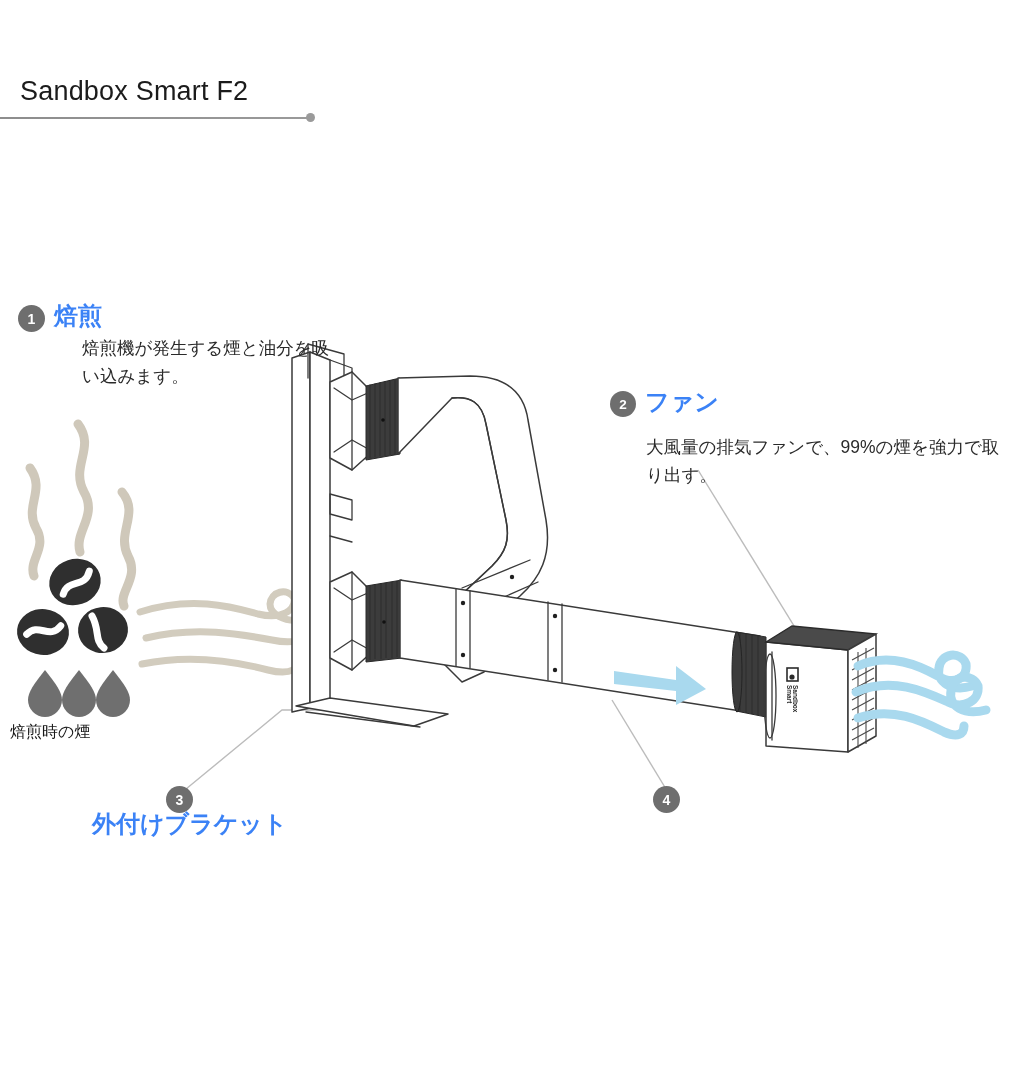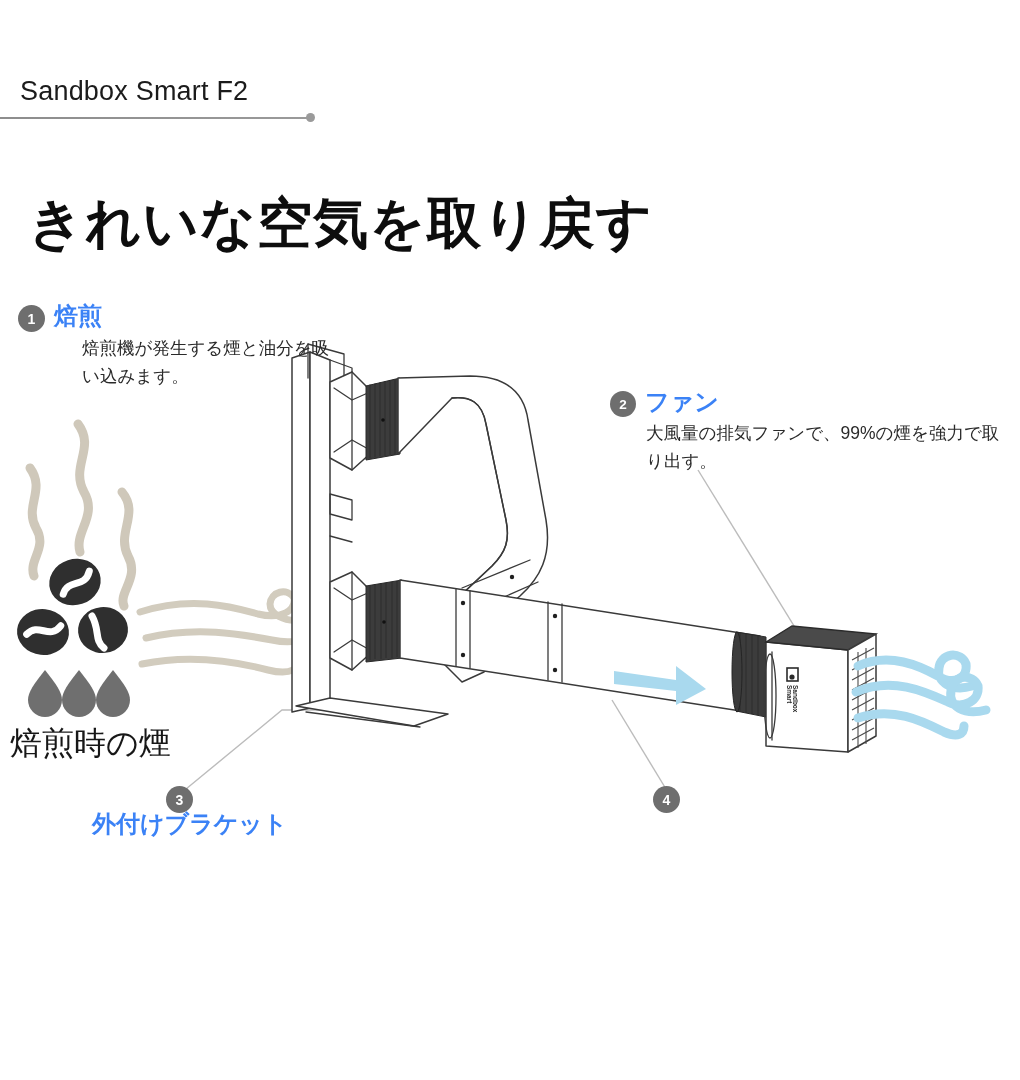--- a/index.html
+++ b/index.html
@@ -43,46 +43,45 @@
     background:#6e6e6e;color:#fff;font-size:14px;font-weight:700;
     flex:none;margin-top:3px;
   }
   .badge.sm{width:26px;height:26px;font-size:13.5px;}
   .c-title{font-size:24px;font-weight:700;color:#3b82f6;line-height:1.15;white-space:nowrap;}
   .c-body{font-size:17.5px;line-height:1.62;color:#2a2a2a;font-weight:400;}
 
   #callout-1{left:18px;top:302px;}
   #callout-1 .c-body{margin-left:64px;margin-top:2px;width:250px;}
   #callout-2{left:610px;top:388px;}
-  #callout-2 .c-body{margin-left:36px;margin-top:2px;width:360px;}
+  #callout-2 .c-body{margin-left:36px;margin-top:16px;width:360px;}
 
   
   #badge-3{position:absolute;left:166px;top:783px;}
   #callout-3{position:absolute;left:92px;top:810px;width:530px;}
   #badge-4{position:absolute;left:653px;top:783px;}
   #callout-4{position:absolute;left:652px;top:838px;width:350px;}
   .bottom .c-title{margin-bottom:4px;}
 
   .smoke-label{
     position:absolute;left:10px;top:722px;
-    font-size:32px;font-weight:400;color:#171717;white-space:nowrap;
+    font-size:16px;font-weight:400;color:#171717;white-space:nowrap;
   }
 
   
   svg.art{position:absolute;left:0;top:0;width:1020px;height:1080px;pointer-events:none;}
 </style>
 </head>
 <body>
 
 <div class="page">
 
   <div class="brand">Sandbox Smart F2</div>
   <div class="brand-rule"></div>
   <div class="brand-rule-dot"></div>
-  <h1 class="headline">きれいな空気を取り戻す</h1>
 
   <svg class="art" viewBox="0 0 1020 1080">
     <defs>
       <style>
         .ln{fill:#ffffff;stroke:#3a3a3a;stroke-width:1.5;stroke-linejoin:round;stroke-linecap:round;}
         .ln2{fill:none;stroke:#3a3a3a;stroke-width:1.3;stroke-linejoin:round;stroke-linecap:round;}
         .thin{fill:none;stroke:#555;stroke-width:1;}
         .collar{fill:#3c3c3c;stroke:#2a2a2a;stroke-width:1;}
         .leader{fill:none;stroke:#bcbcbc;stroke-width:1.4;}
         .smoke{fill:none;stroke:#cfc8ba;stroke-width:9;stroke-linecap:round;}

